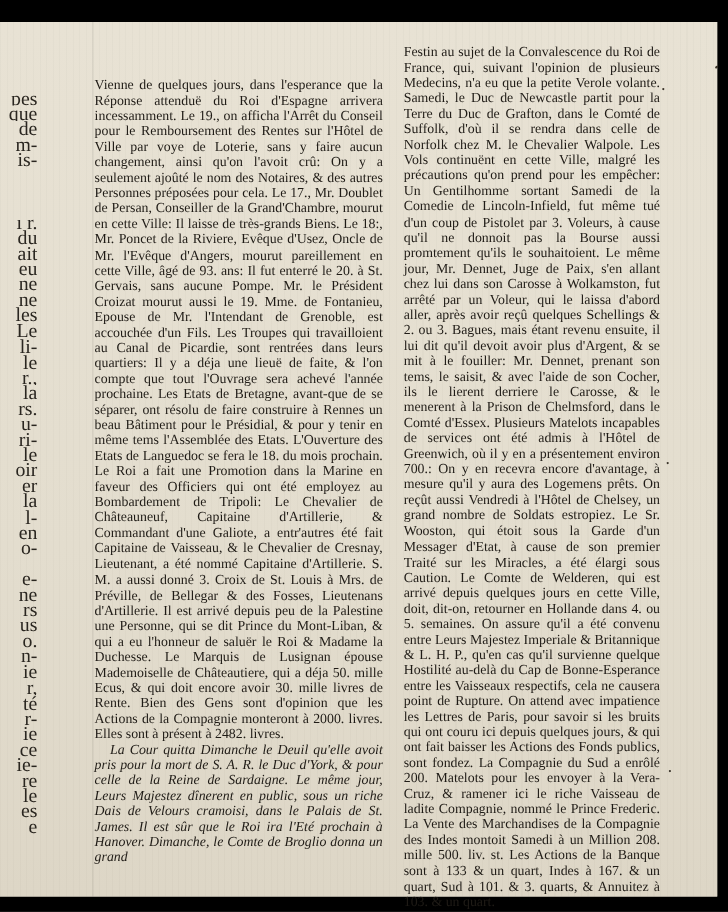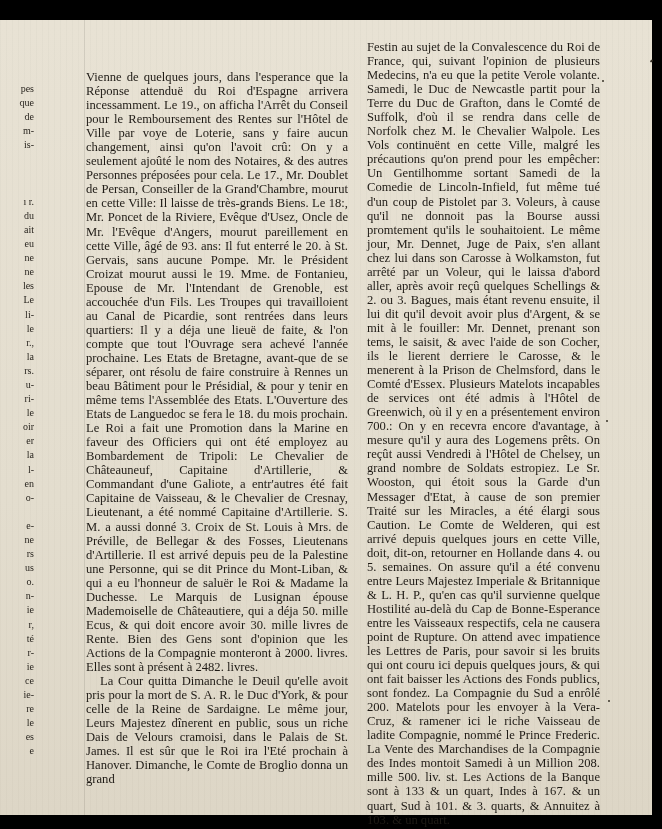--- a/index.html
+++ b/index.html
@@ -13,34 +13,34 @@
     background-image:
       repeating-linear-gradient(90deg, rgba(0,0,0,0.018) 0 1px, transparent 1px 6px),
       linear-gradient(180deg, #e8e2d4 0%, #e3ddce 60%, #ddd6c6 100%);
   }
   .fold {
     position:absolute; left:84px; top:20px; width:1px; height:795px;
     background:rgba(0,0,0,0.08);
   }
   .margin-frag {
     position:absolute; left:0; top:82px; width:34px;
-    font-family:"Liberation Serif", serif; font-size:10px; line-height:14.1px;
+    font-family:"Liberation Serif", serif; font-size:18px; line-height:14.1px;
     color:#2a2620; text-align:right;
   }
   .margin-frag div { white-space:nowrap; overflow:hidden; }
   .col {
     position:absolute; top:70px;
     font-family:"Liberation Serif", serif;
     font-size:12.6px; line-height:14.05px; color:#1f1b16;
     text-align:justify;
   }
   .col-left { left:86px; width:262px; }
   .col-right { left:367px; width:233px; top:40px; }
   .col p { margin:0; text-indent:0; }
-  .col p.indent { text-indent:14px; }
+  .col p.indent { text-indent:14px;font-style:italic; }
   .heading {
     text-align:center; letter-spacing:4px; font-size:12px; margin:1px 0;
   }
   .dateline { text-align:center; font-style:italic; margin:0; }
   .dateline .sc { font-style:normal; font-variant:small-caps; letter-spacing:1.5px; }
   .speck { position:absolute; width:2px; height:2px; background:#3a342a; border-radius:1px; }
 </style>
 </head>
 <body>
 

